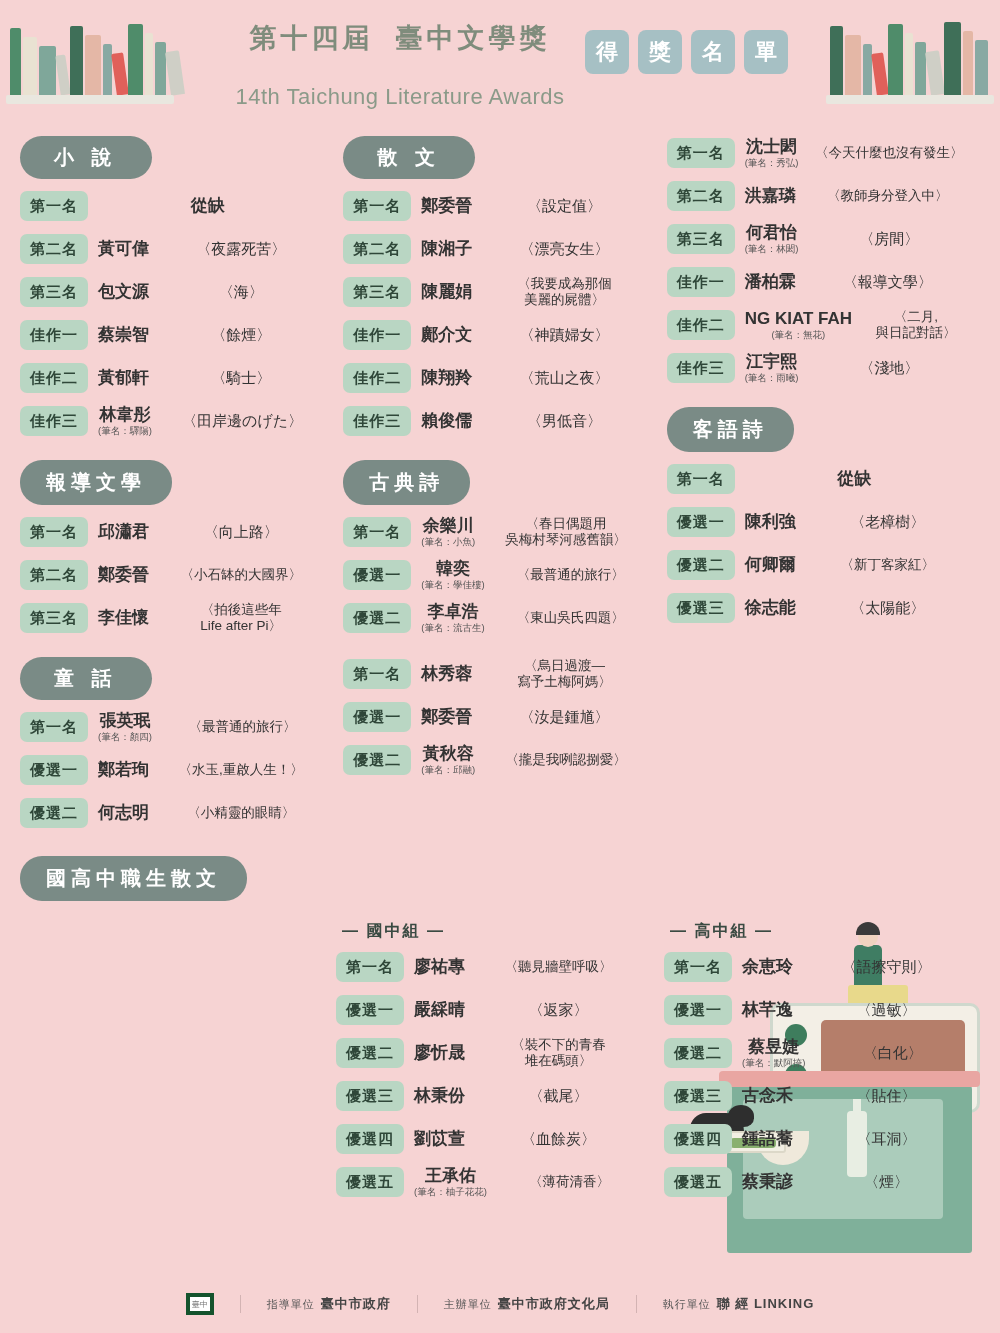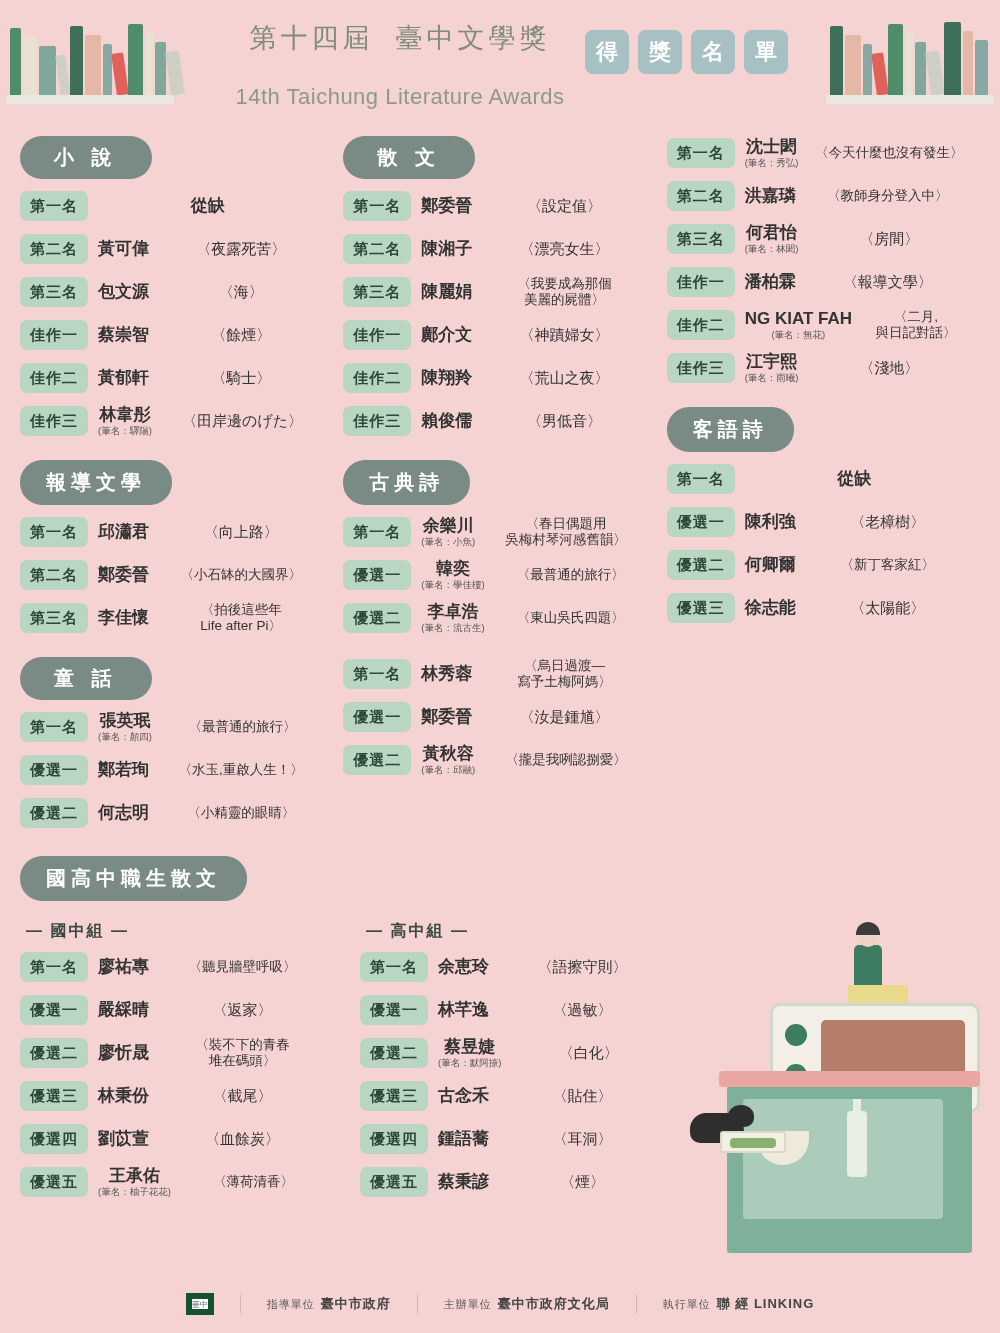--- a/index.html
+++ b/index.html
@@ -27,21 +27,21 @@
     background:#e9e7df; border-radius:2px;
   }
   .books { position:absolute; bottom:23px; left:10px; right:10px; height:78px; }
   .book {
     position:absolute; bottom:0; border-radius:2px 2px 0 0;
   }
   .title-block {
     position:absolute; left:200px; top:20px; width:400px; text-align:center;
   }
   .cn-title {
-    font-size:27px; letter-spacing:4px; color:#7f8c7c; font-weight:normal;
+    font-size:27px; letter-spacing:4px; color:#7f8c7c; font-weight:bold;
   }
   .cn-title .gap { display:inline-block; width:22px; }
   .en-title {
     margin-top:28px; font-size:22px; color:#8b9a89; letter-spacing:0.5px;
   }
   .award-chips {
     position:absolute; left:585px; top:30px; display:flex; gap:9px;
   }
   .chip {
     width:44px; height:44px; border-radius:8px; background:#a6c0c4;
@@ -73,33 +73,33 @@
     color:#333; line-height:1.15; text-align:center; min-width:60px;
   }
   .who small { display:block; font-size:9.5px; font-weight:normal; color:#555; margin-top:1px;}
   .work {
     flex:1 1 auto; font-size:15px; color:#333; text-align:center; line-height:1.2;
   }
   .work.small { font-size:13.5px; }
   .row.none .who { flex:1; text-align:center;font-family:Liberation Serif, serif; }
   
   .students { margin-top:4px; }
-  .stu-groups { display:flex; gap:32px; margin-top:8px; }
+  .stu-groups { display:flex; gap:20px; margin-top:8px;justify-content:flex-end; }
   .stu-col { width:308px; }
   .stu-label { font-size:16px; font-weight:bold; color:#3a4a42; margin:2px 0 8px 6px; letter-spacing:2px;}
   
   .footer {
     position:absolute; bottom:18px; left:0; width:100%;
     display:flex; align-items:center; justify-content:center; gap:26px;
     font-size:11px; color:#5d5d5d;
   }
   .foot-item { display:flex; align-items:center; gap:6px; }
   .foot-label { font-size:11px; letter-spacing:1px; color:#555; }
   .foot-mark { font-weight:bold; font-size:13px; color:#444; letter-spacing:1px; }
-  .foot-box { width:28px;height:22px;border:6px solid #14532d;display:flex;align-items:center;justify-content:center;font-size:8px;color:#777;background:#fff;}
+  .foot-box { width:28px;height:22px;border:4px solid #14532d;display:flex;align-items:center;justify-content:center;font-size:8px;color:#777;background:#fff;}
   .sep { width:1px; height:18px; background:#d3b3b3; }
   
   .illus { position:absolute; right:10px; bottom:70px; width:330px; height:420px; }
   .oven {
     position:absolute; right:10px; bottom:150px; width:210px; height:110px;
     background:#f3efe6; border-radius:10px; border:3px solid #cfd8cd;
   }
   .oven-win { position:absolute; left:48px; top:14px; right:12px; bottom:14px; background:#b57e6a; border-radius:5px; }
   .oven-knob { position:absolute; left:12px; width:22px; height:22px; border-radius:50%; background:#3e7d5d;}
   .counter {

